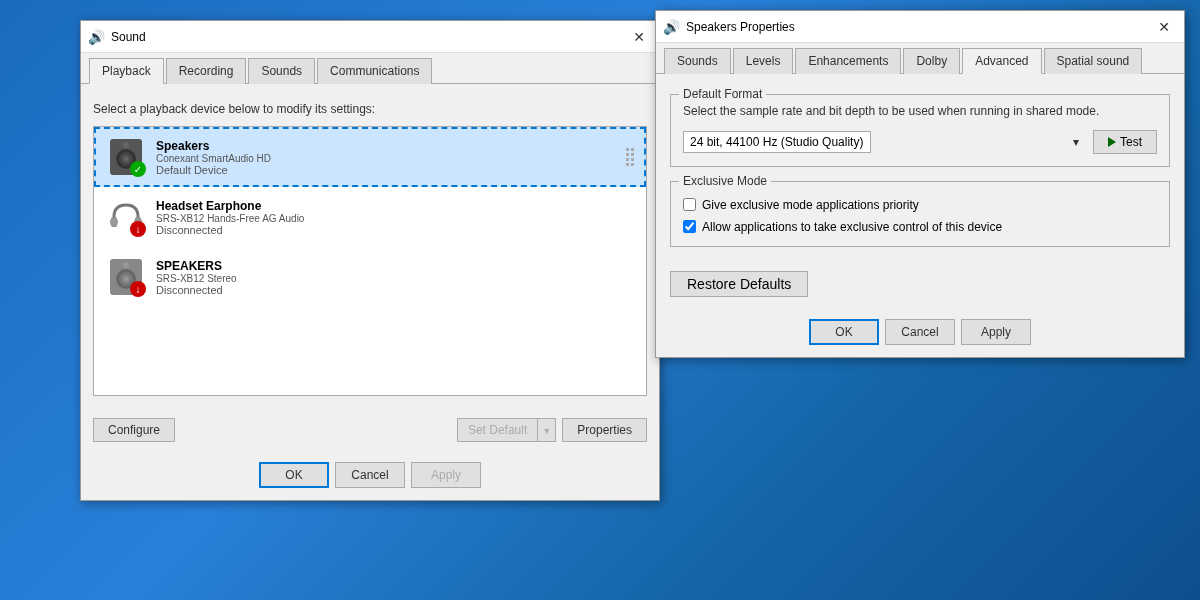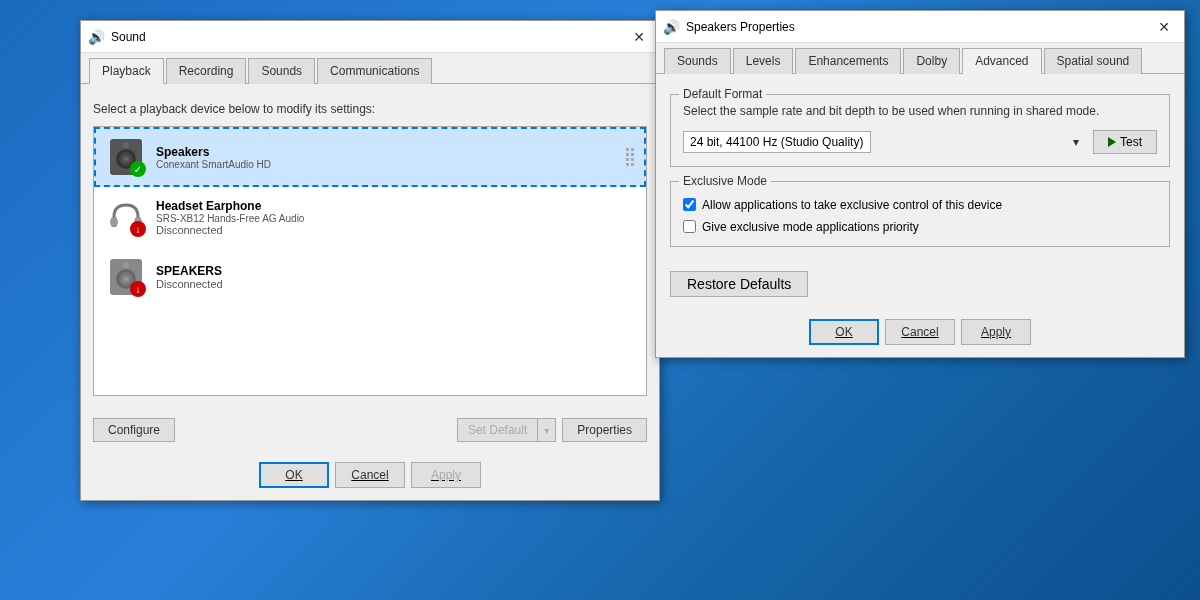--- a/index.html
+++ b/index.html
@@ -181,21 +181,20 @@
       background: #e0e0e0;
       cursor: pointer;
       font-size: 10px;
       color: #aaa;
     }
     .ok-cancel-apply {
       display: flex;
       justify-content: center;
       gap: 6px;
       padding: 8px 12px 12px;
-      text-decoration: underline;
     }
 
     
     .group-box {
       border: 1px solid #aaa;
       padding: 8px 12px 12px;
       margin-bottom: 14px;
       position: relative;
     }
     .group-box-title {
@@ -299,20 +298,21 @@
             <circle cx="20" cy="22" r="7" fill="#444"></circle>
             <circle cx="20" cy="22" r="4" fill="#555"></circle>
             <circle cx="20" cy="22" r="2" fill="#666"></circle>
             <circle cx="20" cy="8" r="3" fill="#666"></circle>
           </svg>
           <div class="status-badge status-green">✓</div>
         </div>
         <div class="device-info">
           <div class="device-name">Speakers</div>
           <div class="device-sub">Conexant SmartAudio HD</div>
+          <div class="device-status">Default Device</div>
         </div>
         <div class="drag-handle">
           <div class="drag-dot-row">
               <div class="drag-dot"></div>
               <div class="drag-dot"></div>
             </div>
           <div class="drag-dot-row">
               <div class="drag-dot"></div>
               <div class="drag-dot"></div>
             </div>
@@ -352,20 +352,21 @@
             <circle cx="20" cy="22" r="10" fill="#666"></circle>
             <circle cx="20" cy="22" r="7" fill="#777"></circle>
             <circle cx="20" cy="22" r="4" fill="#888"></circle>
             <circle cx="20" cy="22" r="2" fill="#999"></circle>
             <circle cx="20" cy="8" r="3" fill="#999"></circle>
           </svg>
           <div class="status-badge status-red">↓</div>
         </div>
         <div class="device-info">
           <div class="device-name">SPEAKERS</div>
+          <div class="device-sub">SRS-XB12 Stereo</div>
           <div class="device-status">Disconnected</div>
         </div>
       </div>
     </div>
   </div>
 
   <div class="bottom-buttons">
     <button class="btn">Configure</button>
     <div class="bottom-right-buttons">
       <div class="btn-set-default-group" style="display:flex;">
@@ -419,26 +420,26 @@
           <span class="play-icon"></span>
           <span>Test</span>
         </button>
       </div>
     </div>
 
     
     <div class="group-box">
       <span class="group-box-title">Exclusive Mode</span>
       <div class="checkbox-row">
+        <input type="checkbox" id="give-priority" style="">
+        <label for="give-priority">Give exclusive mode applications priority</label>
+      </div>
+      <div class="checkbox-row">
         <input type="checkbox" id="allow-exclusive" checked="" style="">
         <label for="allow-exclusive">Allow applications to take exclusive control of this device</label>
-      </div>
-      <div class="checkbox-row">
-        <input type="checkbox" id="give-priority" style="">
-        <label for="give-priority">Give exclusive mode applications priority</label>
       </div>
     </div>
 
     <button class="restore-btn">Restore Defaults</button>
   </div>
 
   <div class="ok-cancel-apply">
     <button class="btn primary">OK</button>
     <button class="btn">Cancel</button>
     <button class="btn">Apply</button>

